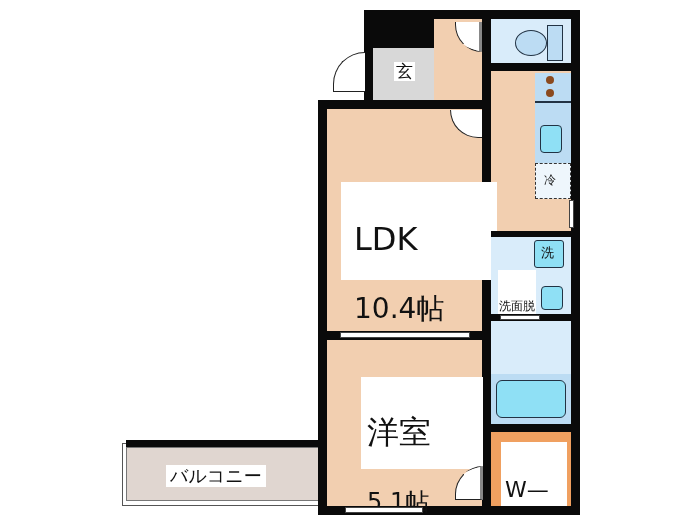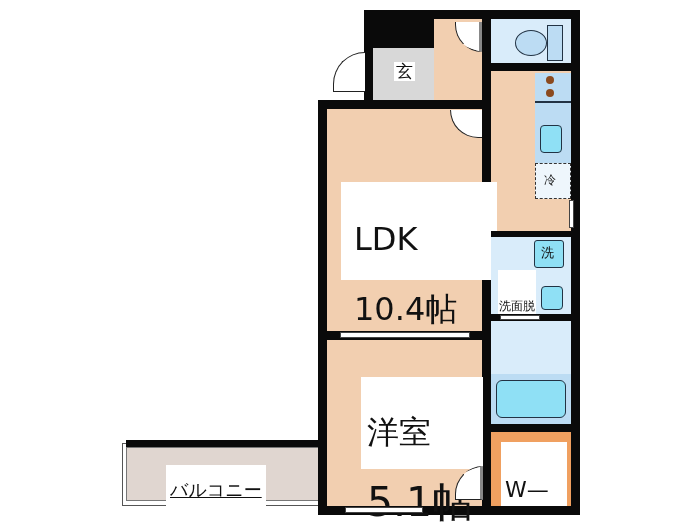--- a/index.html
+++ b/index.html
@@ -15,21 +15,21 @@
   .win{position:absolute;background:#fff;border:1px solid #444;box-sizing:border-box;}
 </style>
 </head>
 <body>
 
 <div class="abs" style="left:0;top:0;width:700px;height:525px;">
 
   <div class="abs" style="left:122px;top:443px;width:200px;height:63px;border:1.5px solid #555;background:#fff;"></div>
   <div class="abs" style="left:126px;top:447px;width:196px;height:54px;background:#e0d6d0;border:1px solid #777;"></div>
   <div class="abs wall" style="left:126px;top:440px;width:196px;height:7px;"></div>
-  <div class="label" style="left:166px;top:465px;font-size:18px;padding:16px 4px;text-decoration:underline;">バルコニー</div>
+  <div class="label" style="left:166px;top:465px;font-size:18px;padding:2px 4px;">バルコニー</div>
 
   <div class="abs wall" style="left:318px;top:100px;width:9px;height:412px;"></div>
   <div class="abs wall" style="left:318px;top:506px;width:262px;height:9px;"></div>
   <div class="abs wall" style="left:571px;top:10px;width:9px;height:505px;"></div>
   <div class="abs wall" style="left:364px;top:10px;width:216px;height:9px;"></div>
   <div class="abs wall" style="left:364px;top:10px;width:70px;height:38px;"></div>
   <div class="abs wall" style="left:364px;top:40px;width:9px;height:70px;"></div>
   <div class="abs wall" style="left:318px;top:100px;width:172px;height:9px;"></div>
   <div class="abs wall" style="left:482px;top:10px;width:9px;height:505px;"></div>
 
@@ -52,30 +52,30 @@
   <div class="abs" style="left:540px;top:125px;width:22px;height:28px;border:1.5px solid #234;border-radius:4px;background:#8fe0f5;"></div>
   <div class="abs" style="left:535px;top:163px;width:36px;height:36px;border:1.5px dashed #333;background:#eef6fc;"></div>
   <div class="label" style="left:544px;top:174px;font-size:12px;background:transparent;">冷</div>
   <div class="win" style="left:569px;top:200px;width:5px;height:28px;"></div>
 
   <div class="abs floor" style="left:327px;top:109px;width:155px;height:222px;"></div>
   <div class="door" style="left:450px;top:110px;width:32px;height:28px;border-radius:0 0 0 30px;border-top:none;border-right:none;"></div>
   <div class="abs" style="left:484px;top:190px;width:5px;height:40px;border-left:1.5px dashed #c88;border-right:1.5px dashed #c88;background:#f2cfb0;"></div>
   <div class="label" style="left:341px;top:182px;width:130px;height:86px;padding:6px 13px;">
     <div style="font-size:32px;line-height:38px;">LDK</div>
-    <div style="font-size:32px;line-height:38px;">10.4帖</div>
+    <div style="font-size:28px;line-height:38px;">10.4帖</div>
   </div>
 
   <div class="abs wall" style="left:318px;top:331px;width:172px;height:9px;"></div>
   <div class="win" style="left:340px;top:332px;width:130px;height:6px;"></div>
 
   <div class="abs floor" style="left:327px;top:340px;width:155px;height:166px;"></div>
   <div class="label" style="left:361px;top:377px;width:110px;height:84px;padding:4px 6px;">
     <div style="font-size:32px;line-height:38px;">洋室</div>
-    <div style="font-size:41px;line-height:38px;">5.1帖</div>
+    <div style="font-size:24px;line-height:38px;">5.1帖</div>
   </div>
   <div class="door" style="left:455px;top:466px;width:28px;height:34px;border-radius:30px 0 0 0;border-right:3px solid #888;"></div>
   <div class="win" style="left:345px;top:507px;width:78px;height:6px;"></div>
 
   <div class="abs wall" style="left:491px;top:231px;width:80px;height:6px;"></div>
   <div class="abs wet" style="left:491px;top:237px;width:80px;height:80px;"></div>
   <div class="abs" style="left:534px;top:240px;width:30px;height:28px;border:1.5px solid #234;background:#8fe0f5;border-radius:3px;"></div>
   <div class="label" style="left:541px;top:246px;font-size:13px;background:transparent;">洗</div>
   <div class="abs" style="left:541px;top:286px;width:22px;height:24px;border:1.5px solid #234;border-radius:4px;background:#8fe0f5;"></div>
   <div class="label" style="left:498px;top:270px;font-size:12px;padding:1px;line-height:14px;">

